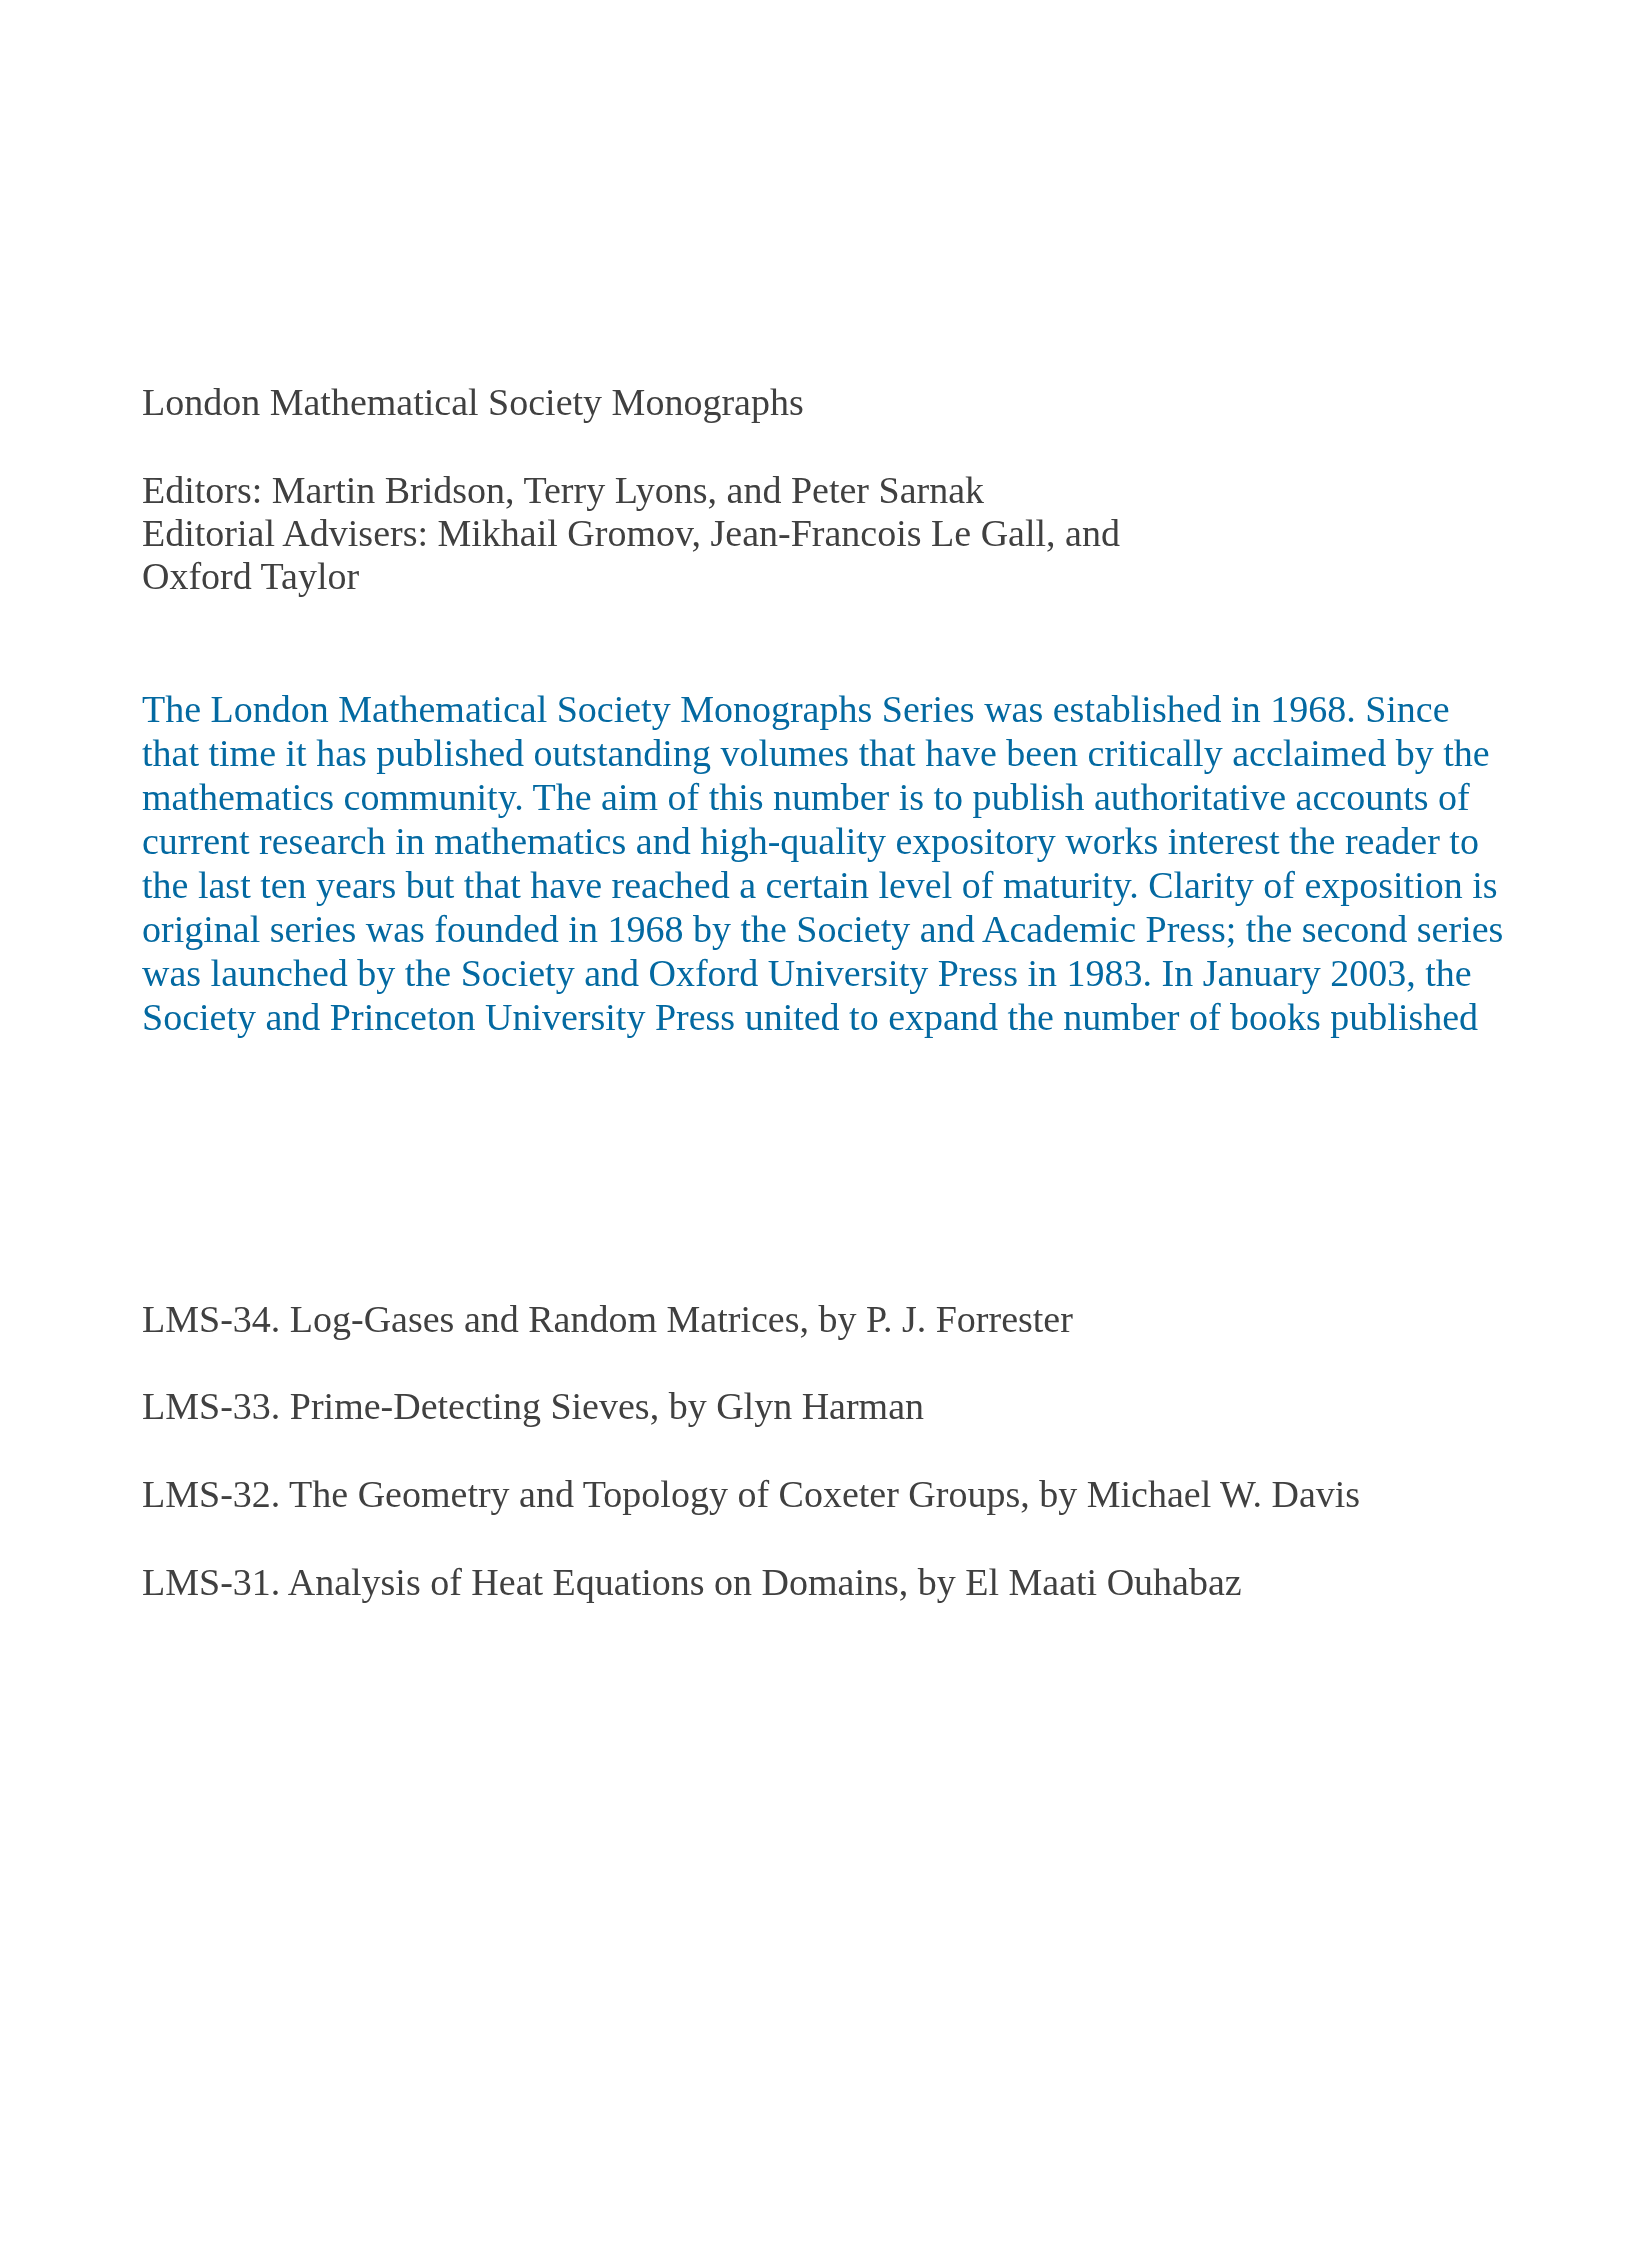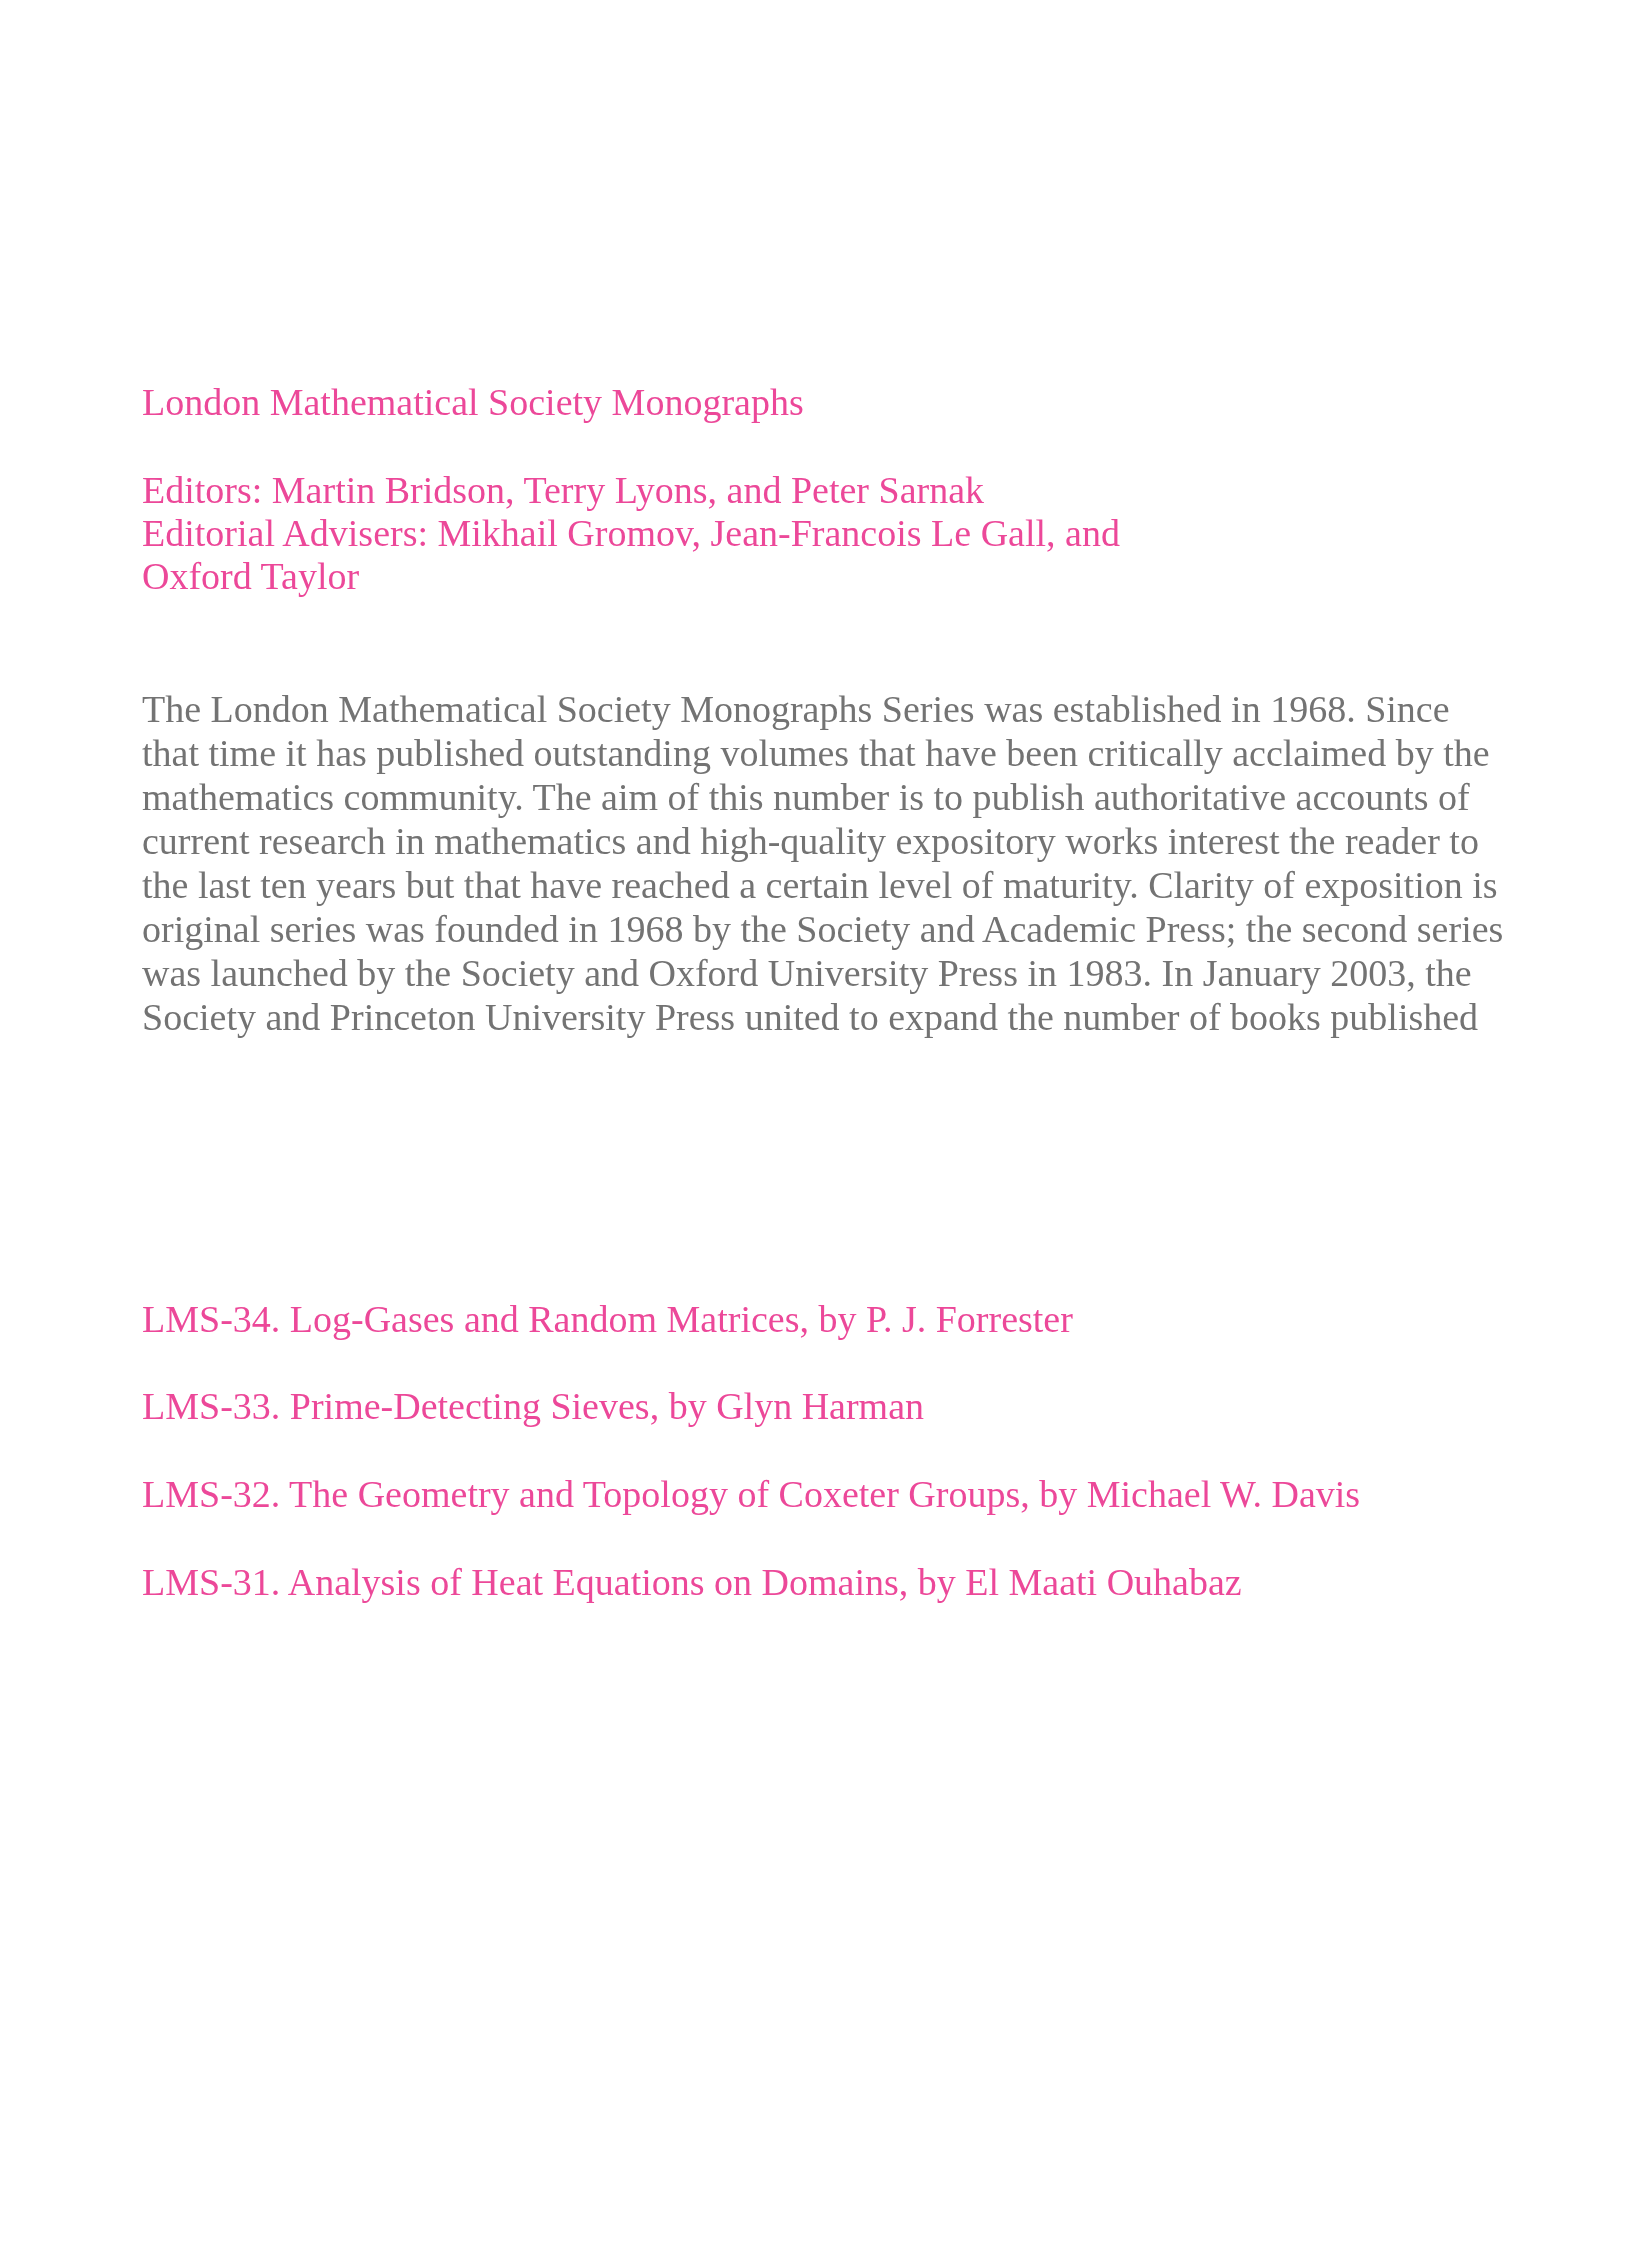--- a/index.html
+++ b/index.html
@@ -4,31 +4,31 @@
 <style>
   html, body { margin: 0; padding: 0; background: #ffffff; }
   body { width: 1642px; height: 2261px; position: relative; overflow: hidden; }
   .page { position: absolute; left: 0; top: 0; width: 1642px; height: 2261px; background: #fff; }
   .ln {
     position: absolute;
     left: 142px;
     font-family: "Liberation Serif", "DejaVu Serif", serif;
     font-size: 38px;
     line-height: 43px;
-    color: #ec4899;
+    color: #404040;
     white-space: nowrap;
     margin: 0;
   }
   .para { position: absolute; left: 142px; top: 687px; margin: 0; }
   .para .pl {
     display: block;
     font-family: "Liberation Serif", "DejaVu Serif", serif;
     font-size: 38px;
     line-height: 44px;
-    color: #737373;
+    color: #0369a1;
     white-space: nowrap;
   }
 </style>
 </head>
 <body>
 
 <div class="page">
 
   <p class="ln" style="top:381px">London Mathematical Society Monographs</p>
 

